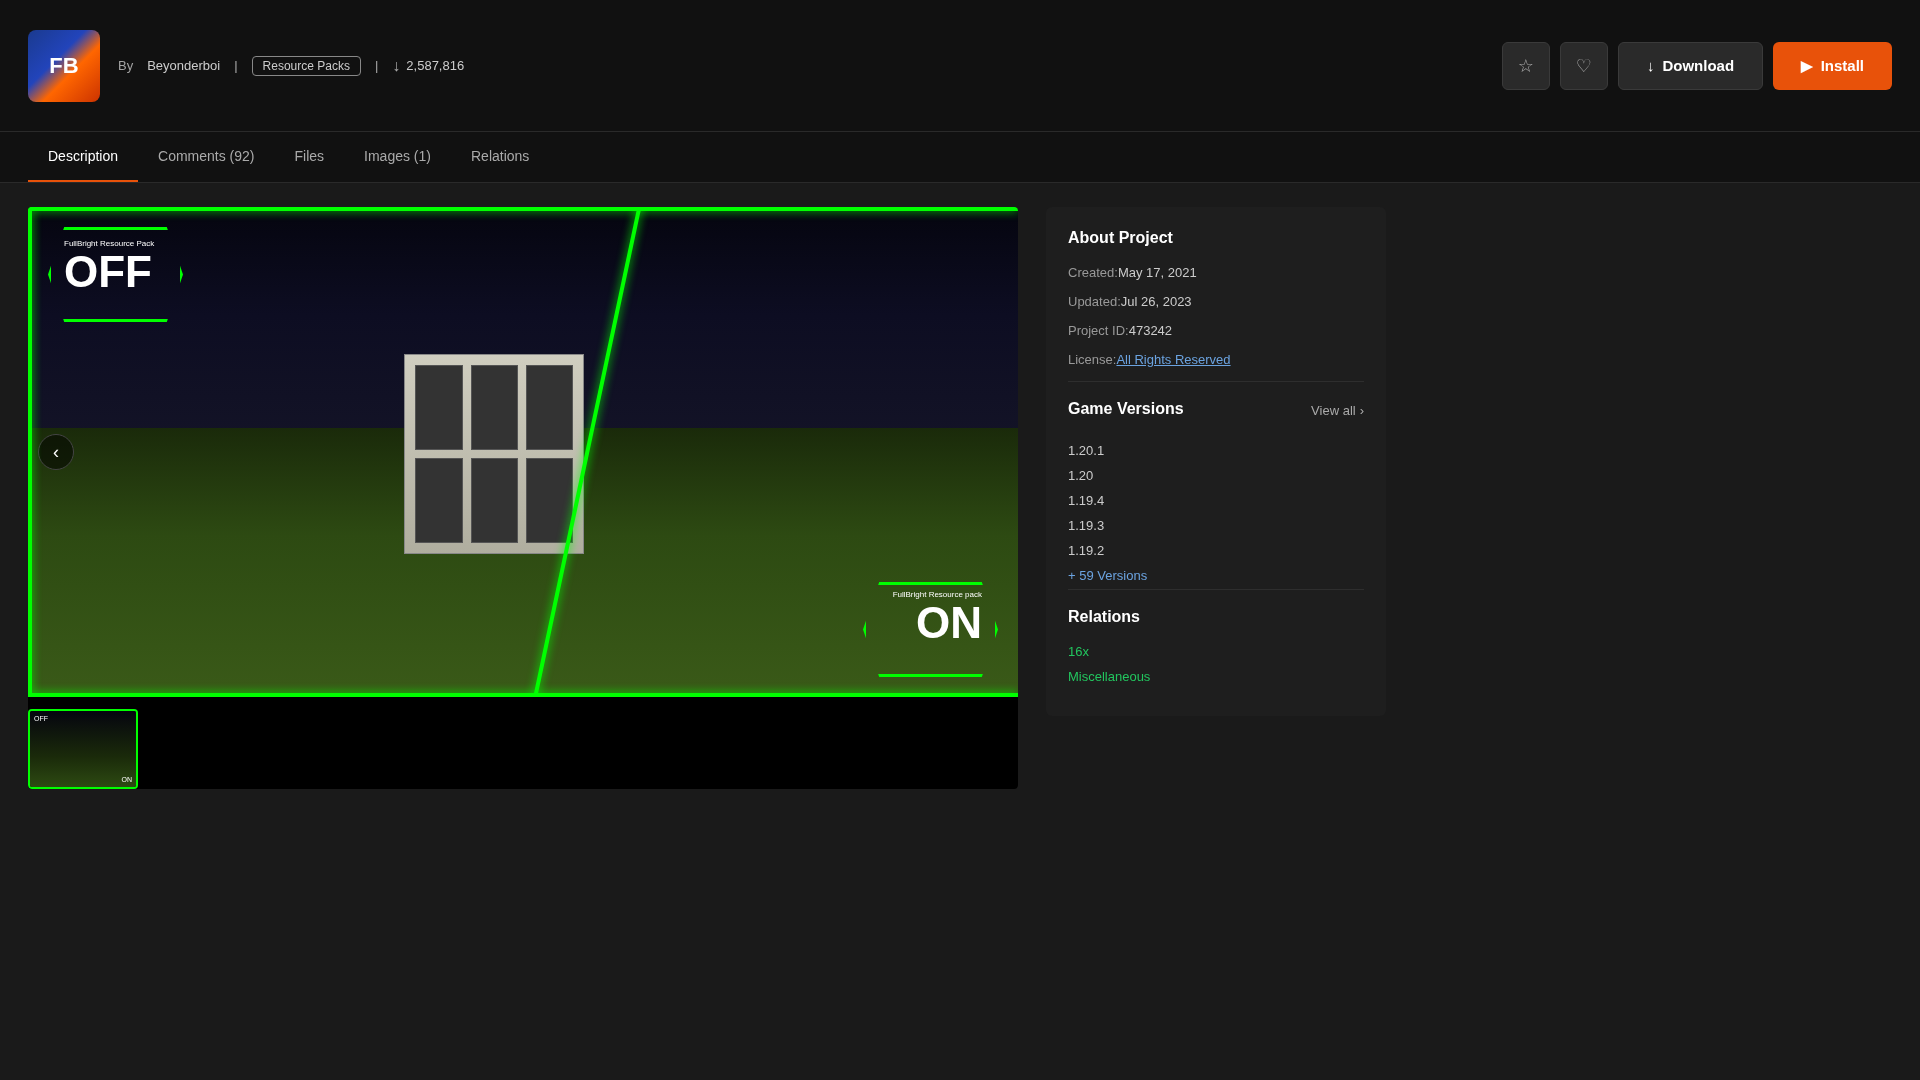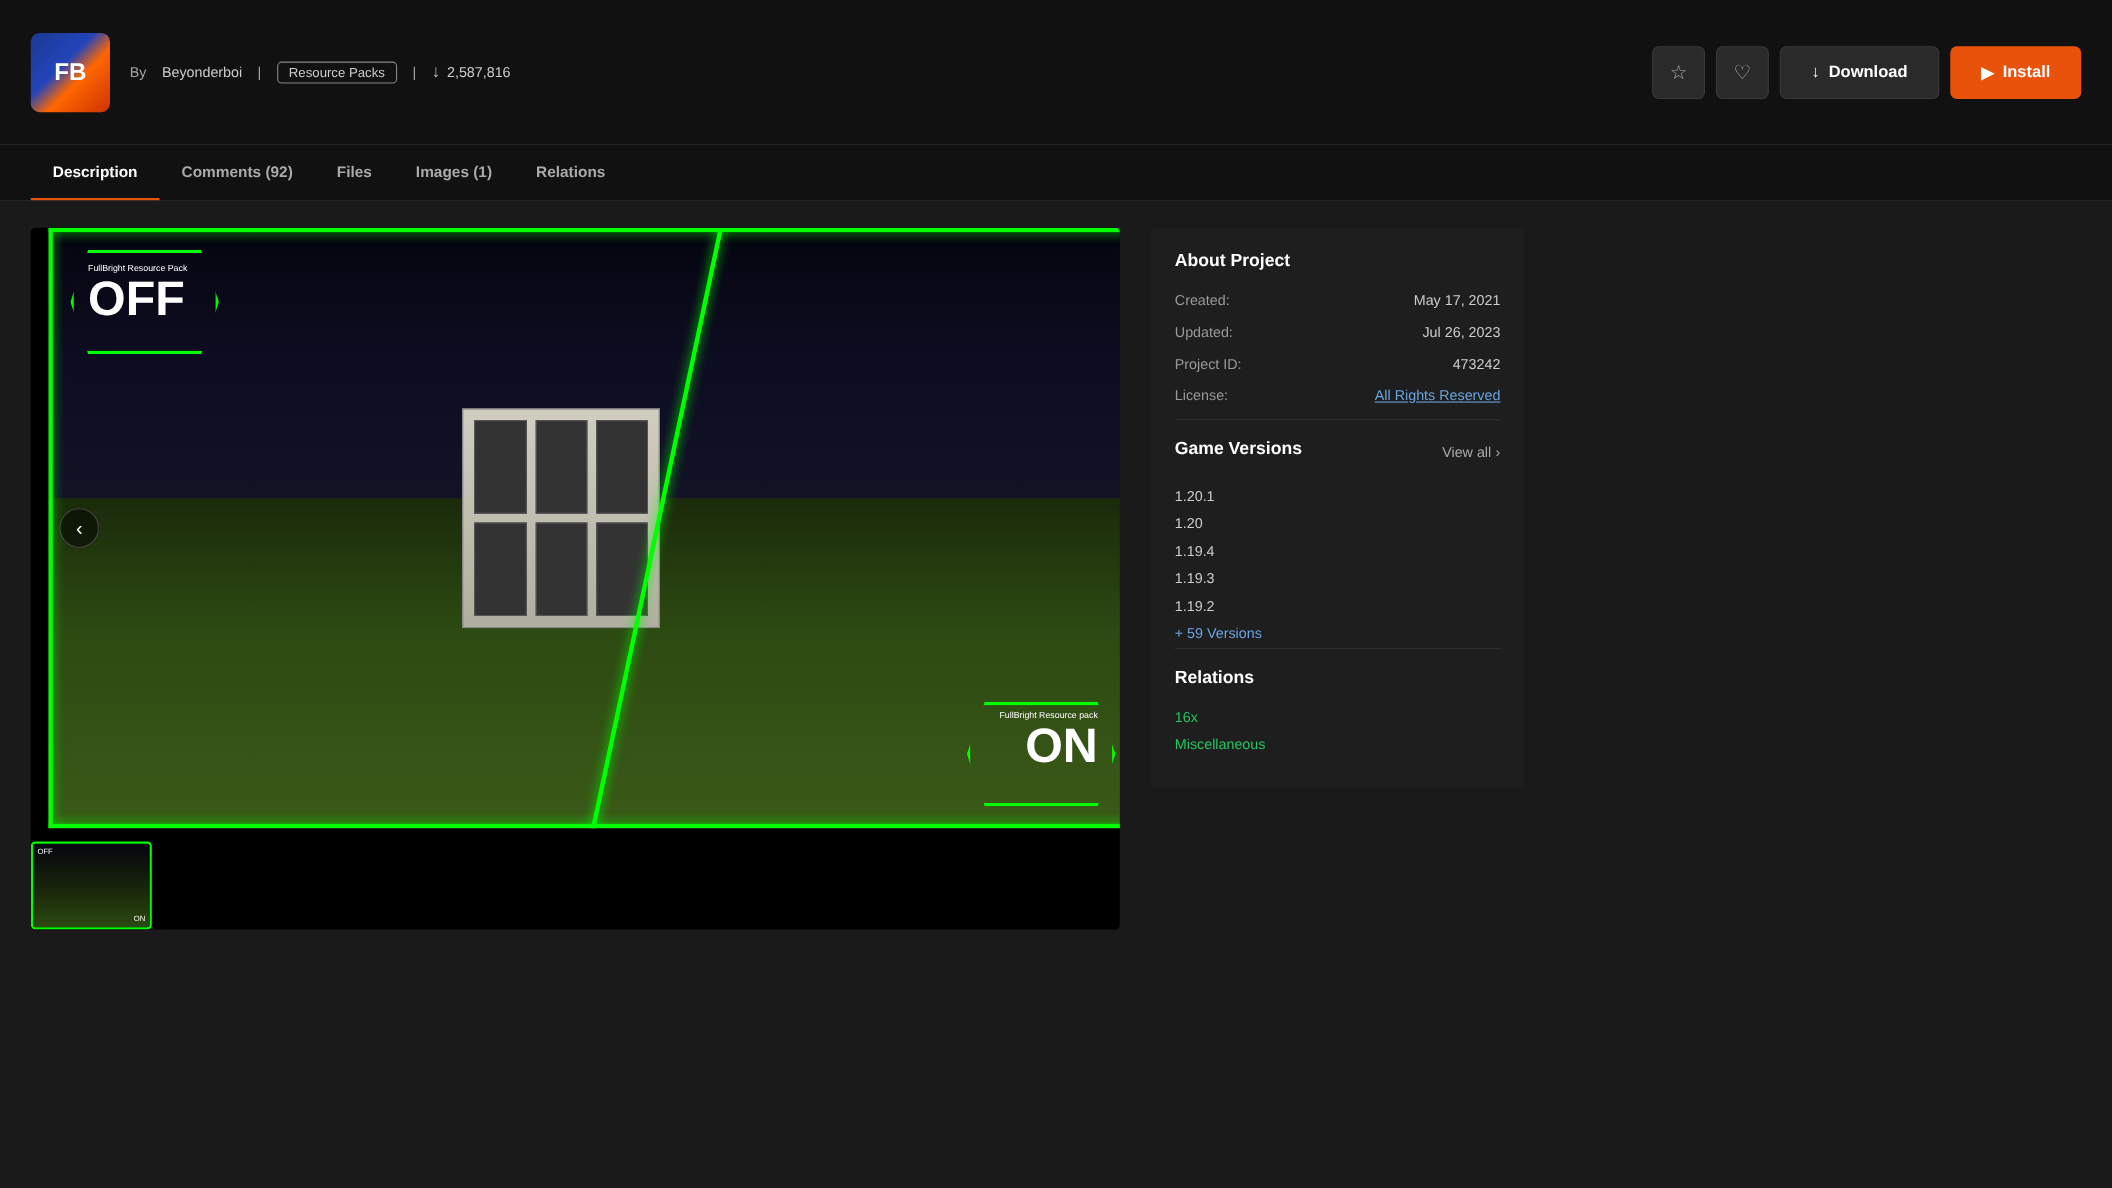--- a/index.html
+++ b/index.html
@@ -125,21 +125,21 @@
       display: flex;
       gap: 0;
       padding: 0 28px;
       border-bottom: 1px solid #2a2a2a;
     }
     .nav-tab {
       padding: 16px 20px;
       color: #aaa;
       cursor: pointer;
       font-size: 14px;
-      font-weight: 700;
+      font-weight: 400;
       border-bottom: 2px solid transparent;
       position: relative;
     }
     .nav-tab.active {
       color: #fff;
       border-bottom: 2px solid #e8520a;
     }
 
     
     .main-layout {
@@ -158,31 +158,30 @@
     
     .image-viewer {
       position: relative;
       background: #000;
       border-radius: 4px;
       overflow: hidden;
     }
 
     .main-image {
       width: 100%;
-      height: 546px;
+      height: 490px;
       background: linear-gradient(
         180deg,
         #0d0d1a 0%,
         #111122 30%,
         #1a2a0a 70%,
         #2a3a0a 100%
       );
       position: relative;
       overflow: hidden;
-      margin-left: 16px;
     }
 
     
     .scene-bg {
       position: absolute;
       inset: 0;
     }
     .sky-area {
       position: absolute;
       top: 0; left: 0; right: 0;
@@ -301,21 +300,20 @@
 
     .sidebar-title {
       font-size: 16px;
       font-weight: 700;
       color: #fff;
       margin-bottom: 18px;
     }
 
     .info-row {
       display: flex;
-      justify-content: space-between;
       align-items: flex-start;
       margin-bottom: 14px;
       font-size: 13px;
     }
     .info-label {
       color: #999;
     }
     .info-value {
       color: #ccc;
       text-align: right;

